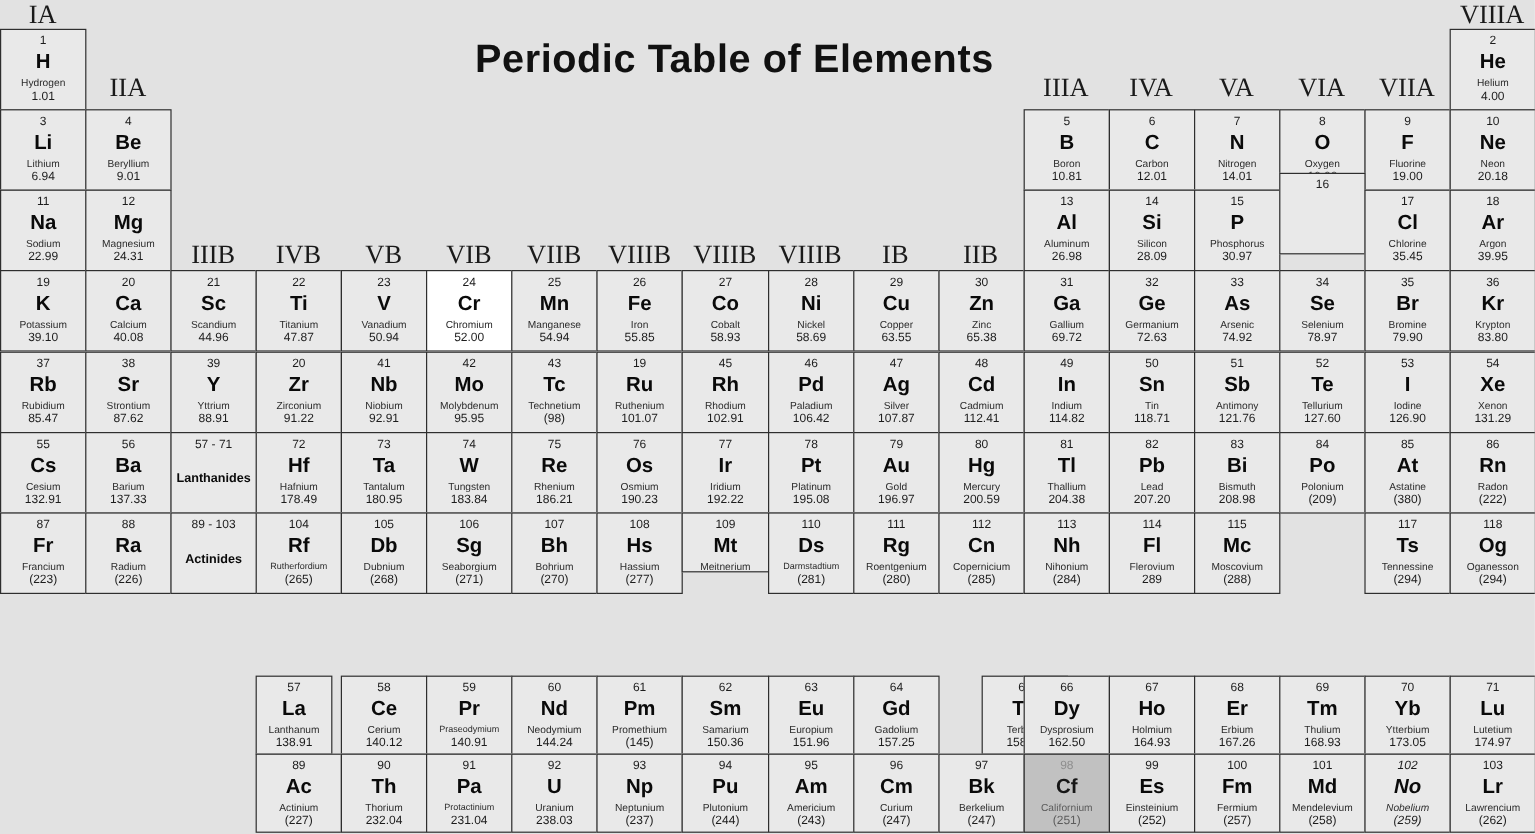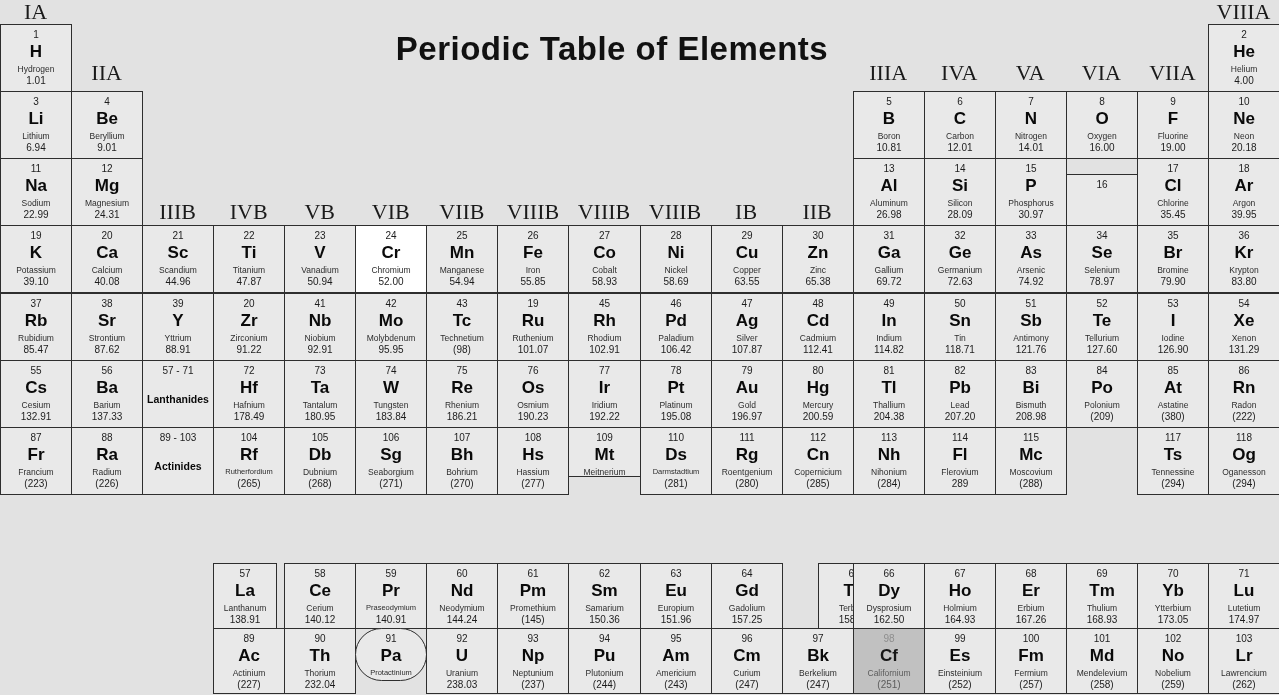--- a/index.html
+++ b/index.html
@@ -143,21 +143,21 @@
       <span class="sym">Si</span>
       <span class="nm">Silicon</span>
       <span class="ms">28.09</span>
     </div>
     <div class="cell" style="left: 995px; width: 72px; top: 158px; height: 68px;">
       <span class="num">15</span>
       <span class="sym">P</span>
       <span class="nm">Phosphorus</span>
       <span class="ms">30.97</span>
     </div>
-    <div class="cell" style="left: 1066px; width: 72px; top: 174px; height: 68px; gap: 48px;">
+    <div class="cell" style="left: 1066px; width: 72px; top: 144px; height: 68px; gap: 48px;">
       <span class="num">16</span>
       <span class="sym">S</span>
       <span class="nm">Sulfur</span>
       <span class="ms">32.06</span>
     </div>
     <div class="cell" style="left: 1137px; width: 72px; top: 158px; height: 68px;">
       <span class="num">17</span>
       <span class="sym">Cl</span>
       <span class="nm">Chlorine</span>
       <span class="ms">35.45</span>
@@ -677,21 +677,21 @@
       <span class="sym">Ac</span>
       <span class="nm">Actinium</span>
       <span class="ms">(227)</span>
     </div>
     <div class="cell" style="left: 284px; width: 72px; top: 628px; height: 66px;">
       <span class="num">90</span>
       <span class="sym">Th</span>
       <span class="nm">Thorium</span>
       <span class="ms">232.04</span>
     </div>
-    <div class="cell" style="left: 355px; width: 72px; top: 628px; height: 53px; border-radius: 28px;">
+    <div class="cell" style="left: 355px; width: 72px; top: 628px; height: 66px;">
       <span class="num">91</span>
       <span class="sym">Pa</span>
       <span class="nm" style="font-size: 7.5px;">Protactinium</span>
       <span class="ms">231.04</span>
     </div>
     <div class="cell" style="left: 426px; width: 72px; top: 628px; height: 66px;">
       <span class="num">92</span>
       <span class="sym">U</span>
       <span class="nm">Uranium</span>
       <span class="ms">238.03</span>
@@ -743,21 +743,21 @@
       <span class="sym">Fm</span>
       <span class="nm">Fermium</span>
       <span class="ms">(257)</span>
     </div>
     <div class="cell" style="left: 1066px; width: 72px; top: 628px; height: 66px;">
       <span class="num">101</span>
       <span class="sym">Md</span>
       <span class="nm">Mendelevium</span>
       <span class="ms">(258)</span>
     </div>
-    <div class="cell" style="left: 1137px; width: 72px; top: 628px; height: 66px;">
+    <div class="cell" style="left: 1137px; width: 72px; top: 628px; height: 66px; font-style: italic;">
       <span class="num">102</span>
       <span class="sym">No</span>
       <span class="nm">Nobelium</span>
       <span class="ms">(259)</span>
     </div>
     <div class="cell" style="left: 1208px; width: 72px; top: 628px; height: 66px;">
       <span class="num">103</span>
       <span class="sym">Lr</span>
       <span class="nm">Lawrencium</span>
       <span class="ms">(262)</span>

